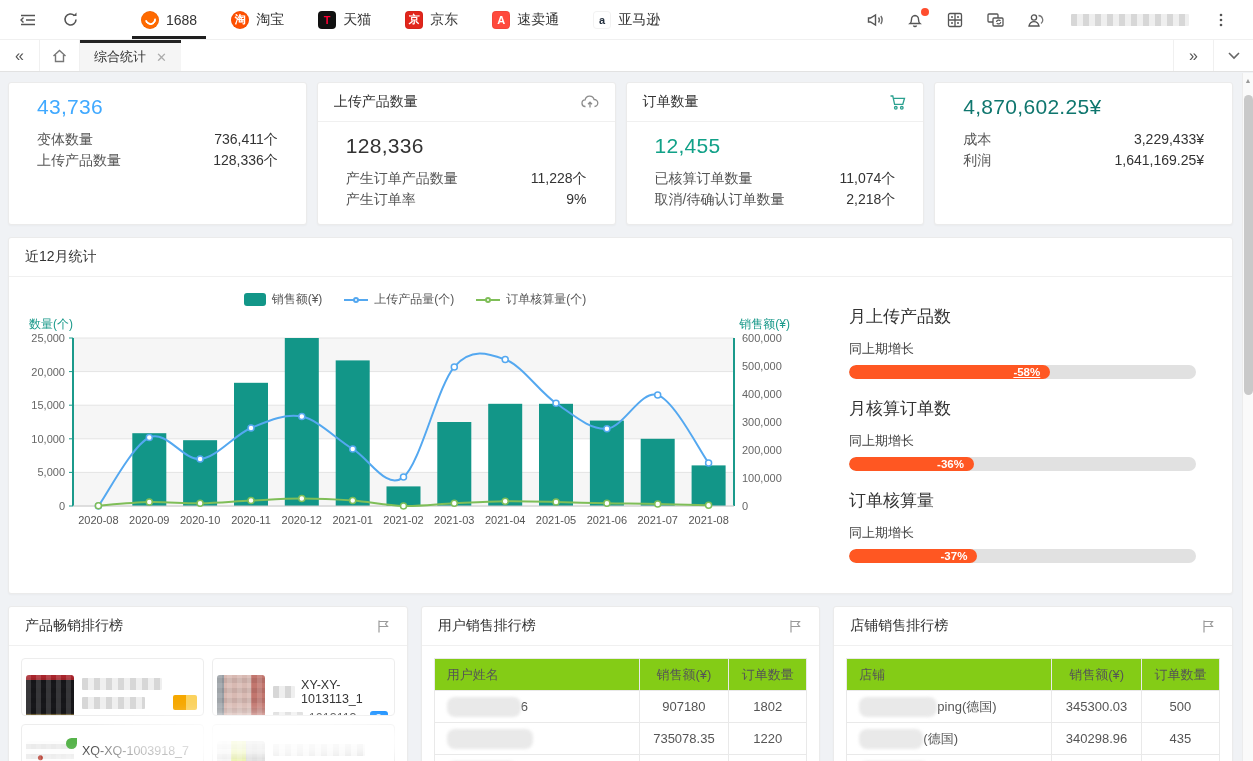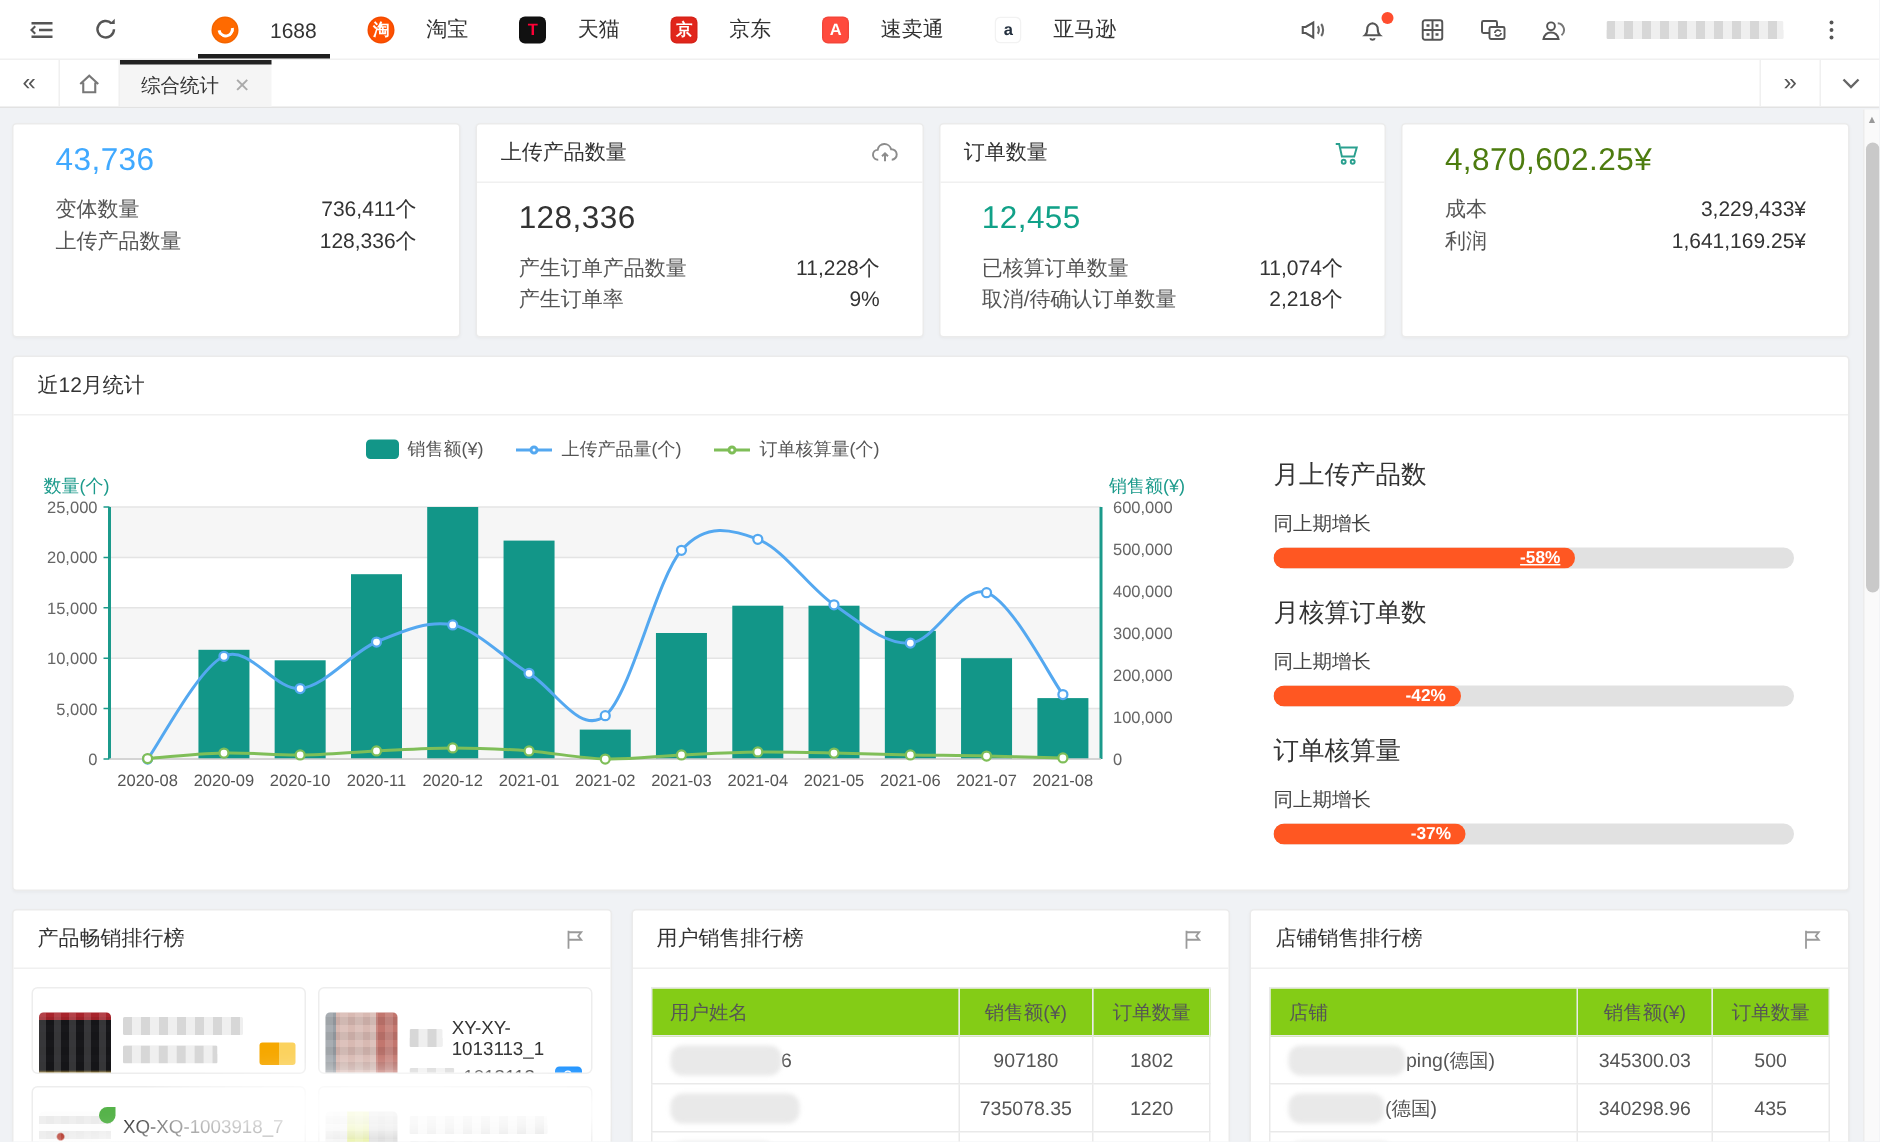--- a/index.html
+++ b/index.html
@@ -2,21 +2,21 @@
 <html><head>
 <meta charset="utf-8">
 <style>
   *{margin:0;padding:0;box-sizing:border-box;font-family:"Liberation Sans","DejaVu Sans",sans-serif;}
   html,body{width:1253px;height:761px;overflow:hidden;background:#f0f2f5;position:relative;}
 
   
   .topnav{height:40px;background:#fff;display:flex;align-items:center;padding:0 14px;border-bottom:1px solid #f0f0f0;position:relative;}
   .nav-icon{width:28px;height:28px;display:flex;align-items:center;justify-content:center;color:#555;cursor:pointer;margin-right:14px;}
   .plats{display:flex;align-items:center;height:100%;margin-left:26px;}
-  .plat{display:flex;align-items:center;gap:21px;height:100%;padding:0 17px;font-size:14px;color:#333;cursor:pointer;position:relative;}
+  .plat{display:flex;align-items:center;gap:7px;height:100%;padding:0 17px;font-size:14px;color:#333;cursor:pointer;position:relative;}
   .plat.active::after{content:"";position:absolute;left:8px;right:8px;bottom:0;height:3px;background:#1f1f1f;}
   .plat-ic{width:18px;height:18px;border-radius:4px;display:flex;align-items:center;justify-content:center;font-size:11px;font-weight:bold;color:#fff;box-shadow:inset 0 0 0 1px rgba(0,0,0,.05);position:relative;}
   .plat-ic.round{border-radius:50%;}
   .plat:first-child .plat-ic::after{content:"";width:7px;height:7px;border:2px solid #fff;border-radius:50%;border-top-color:transparent;border-left-color:transparent;transform:rotate(35deg);}
   .nav-right{margin-left:auto;display:flex;align-items:center;gap:8px;}
   .nav-right .nav-icon{margin-right:4px;position:relative;}
   .red-dot{position:absolute;top:2px;right:0;width:8px;height:8px;border-radius:50%;background:#ff4d2e;}
   .user-censor{width:118px;height:15px;margin:0 10px;}
 
   
@@ -276,21 +276,21 @@
             <b>11,074个</b>
           </div>
         <div class="stat-row">
             <span>取消/待确认订单数量</span>
             <b>2,218个</b>
           </div>
       </div>
     </div>
     <div class="panel stat-card">
       <div class="stat-bd">
-        <div class="stat-value" style="color: #4d7c0f;">4,870,602.25¥</div>
+        <div class="stat-value" style="color: #0f766e;">4,870,602.25¥</div>
         <div class="stat-row">
             <span>成本</span>
             <b>3,229,433¥</b>
           </div>
         <div class="stat-row">
             <span>利润</span>
             <b>1,641,169.25¥</b>
           </div>
       </div>
     </div>
@@ -411,21 +411,21 @@
       </div>
       <div class="growth">
         <div class="g-title">月上传产品数</div>
         <div class="g-label">同上期增长</div>
         <div class="prog">
             <div class="prog-fill" style="width: 58%; text-decoration: underline;">-58%</div>
           </div>
         <div class="g-title">月核算订单数</div>
         <div class="g-label">同上期增长</div>
         <div class="prog">
-            <div class="prog-fill" style="width: 36%;">-42%</div>
+            <div class="prog-fill" style="width: 36%;">-36%</div>
           </div>
         <div class="g-title">订单核算量</div>
         <div class="g-label">同上期增长</div>
         <div class="prog">
             <div class="prog-fill" style="width: 37%;">-37%</div>
           </div>
       </div>
     </div>
   </div>
 

